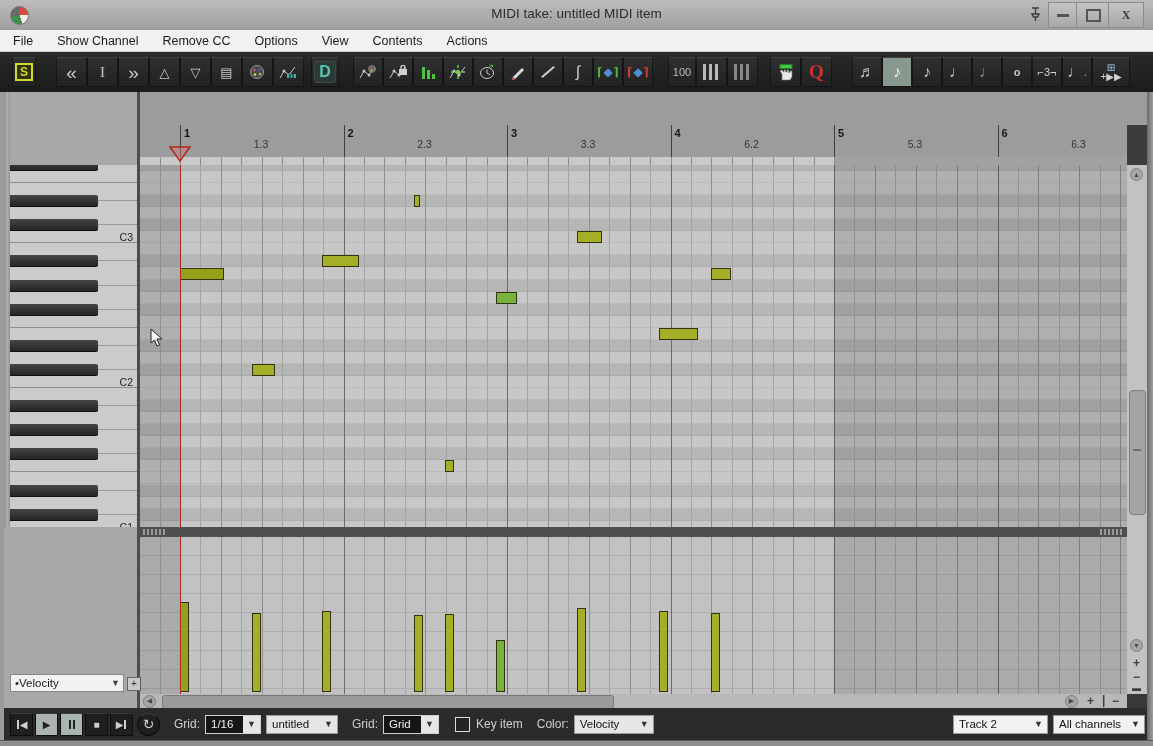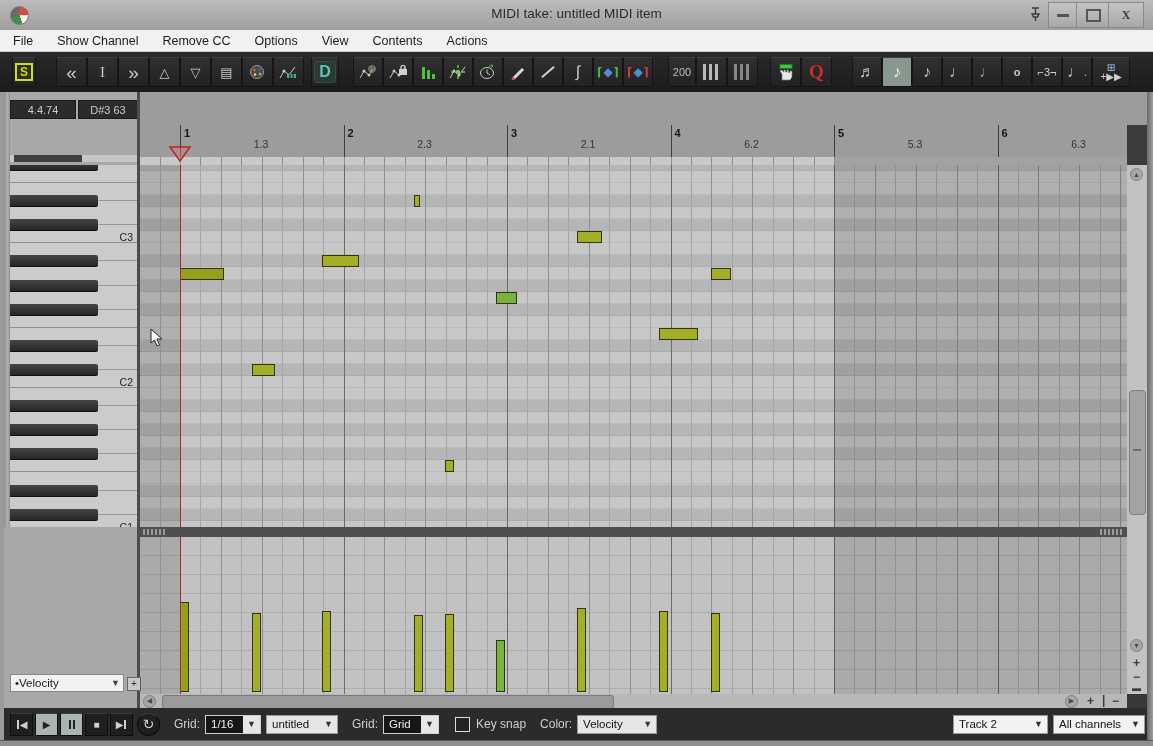--- a/index.html
+++ b/index.html
@@ -271,21 +271,21 @@
         <span class="brk gn">⌈</span>
         <span class="dia">◆</span>
         <span class="brk gn">⌉</span>
       </div>
       <div class="tb-btn" style="left: 623px; width: 30px;">
         <span class="brk rd">⌈</span>
         <span class="dia">◆</span>
         <span class="brk rd">⌉</span>
       </div>
       <div class="tb-btn" style="left: 668px; width: 28px;">
-        <span class="ic-text">200</span>
+        <span class="ic-text">100</span>
       </div>
       <div class="tb-btn" style="left: 696px; width: 31px;">
         <span class="stepgrid"></span>
       </div>
       <div class="tb-btn" style="left: 727px; width: 31px;">
         <span class="stepgrid sp"></span>
       </div>
       <div class="tb-btn" style="left: 770px; width: 31px;">
         <svg width="16" height="17" viewBox="0 0 16 17">
           <rect x="2" y="0.5" width="12" height="4" fill="#3fc93f" stroke="#2a7a2a"></rect>
@@ -321,44 +321,37 @@
         <span class="dot-after">.</span>
       </div>
       <div class="tb-btn" style="left: 1092px; width: 38px;">
         <span class="ic-gridx">
           <b>⊞</b>
           <span>+▶▶</span>
         </span>
       </div>
     </div>
 
-  <div class="abs" id="hdr-left">
-    <div class="readout" style="left:6px;width:64px;">4.4.74</div>
-    <div class="readout" style="left:74px;width:58px;">D#3 63</div>
-    <div class="abs" id="mini-scroll">
-      <div class="abs" id="mini-thumb"></div>
-    </div>
-  </div>
 
   <div class="abs" id="ruler">
       <div class="mline" style="left: 40px;"></div>
       <span class="mlabel" style="left: 44px;">1</span>
       <div class="mline" style="left: 203.5px;"></div>
       <span class="mlabel" style="left: 207.5px;">2</span>
       <div class="mline" style="left: 367px;"></div>
       <span class="mlabel" style="left: 371px;">3</span>
       <div class="mline" style="left: 530.5px;"></div>
       <span class="mlabel" style="left: 534.5px;">4</span>
       <div class="mline" style="left: 694px;"></div>
       <span class="mlabel" style="left: 698px;">5</span>
       <div class="mline" style="left: 857.5px;"></div>
       <span class="mlabel" style="left: 861.5px;">6</span>
       <span class="blabel" style="left: 113.75px;">1.3</span>
       <span class="blabel" style="left: 277.25px;">2.3</span>
-      <span class="blabel" style="left: 440.75px;">2.1</span>
+      <span class="blabel" style="left: 440.75px;">3.3</span>
       <span class="blabel" style="left: 604.25px;">6.2</span>
       <span class="blabel" style="left: 767.75px;">5.3</span>
       <span class="blabel" style="left: 931.25px;">6.3</span>
       <div id="ruler-strip">
         <div id="strip-item" style="left: 0px; width: 694px;"></div>
         <div class="tick" style="left: -0.875px;"></div>
         <div class="tick" style="left: 19.5625px;"></div>
         <div class="tick" style="left: 40px;"></div>
         <div class="tick" style="left: 60.4375px;"></div>
         <div class="tick" style="left: 80.875px;"></div>
@@ -698,21 +691,21 @@
     <div class="combo lightfield" style="width:72px;">
       <span class="val">untitled</span>
       <span class="chev">▼</span>
     </div>
     <span class="bb-label">Grid:</span>
     <div class="combo darkfield" style="width:56px;">
       <span class="val">Grid</span>
       <span class="chev">▼</span>
     </div>
     <div id="keysnap-box"></div>
-    <span class="bb-label" style="margin-left:6px;">Key snap</span>
+    <span class="bb-label" style="margin-left:6px;">Key item</span>
     <span class="bb-label">Color:</span>
     <div class="combo lightfield" style="width:80px;">
       <span class="val">Velocity</span>
       <span class="chev">▼</span>
     </div>
     <div style="flex:1;"></div>
     <div class="combo lightfield" style="width:95px;background:#f2f2f2;">
       <span class="val">Track 2</span>
       <span class="chev">▼</span>
     </div>

